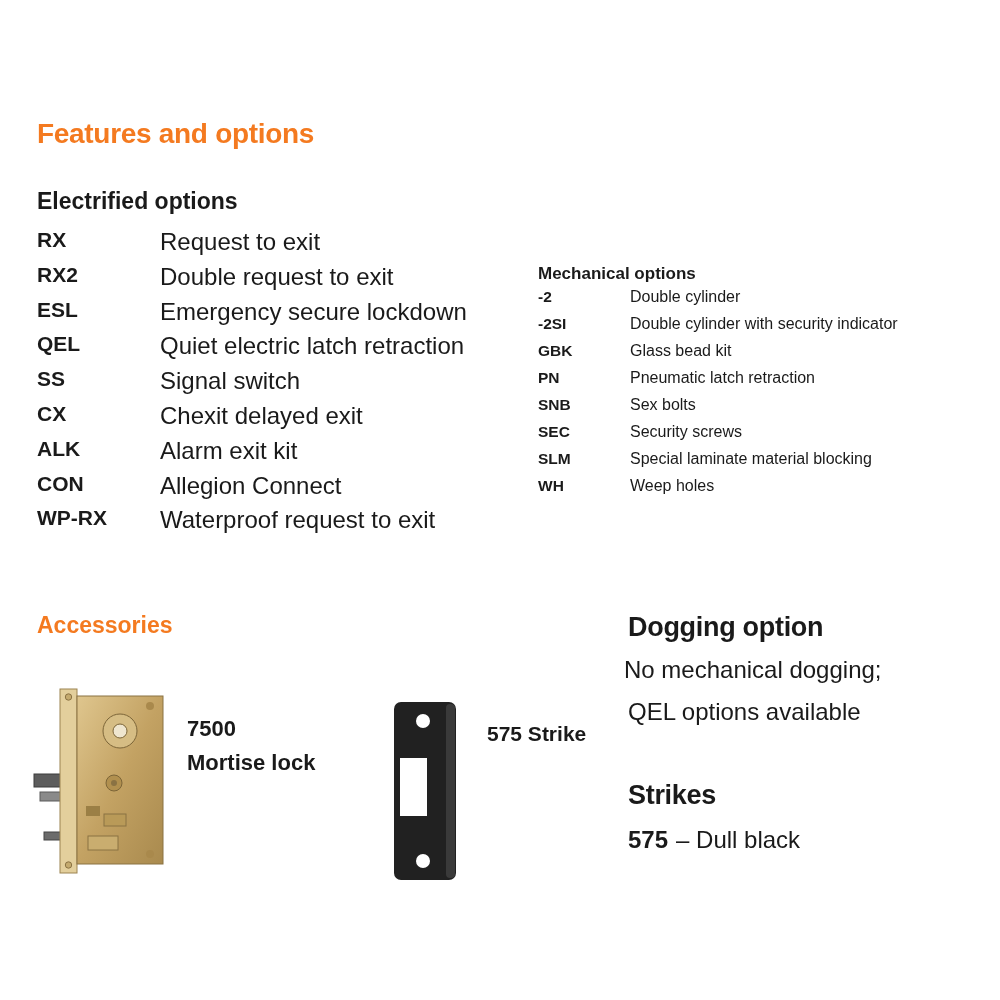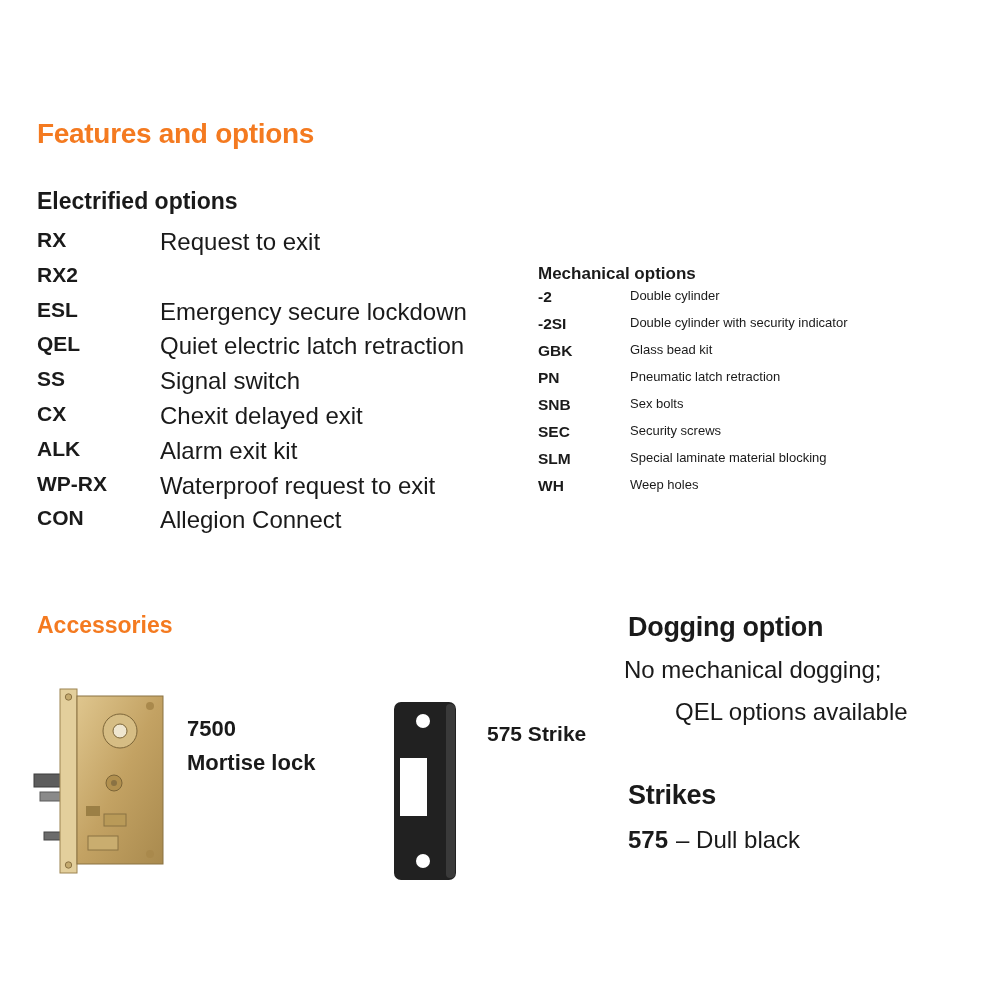--- a/index.html
+++ b/index.html
@@ -30,21 +30,21 @@
   .elec-code{width:123px;font-size:21px;font-weight:bold;flex:0 0 auto;}
   .elec-desc{font-size:24px;font-weight:400;white-space:nowrap;}
 
   .mech-heading{
     position:absolute;left:538px;top:264px;
     font-size:17px;font-weight:bold;color:var(--text-black);
   }
   .mech-list{position:absolute;left:538px;top:288px;width:430px;}
   .mech-row{display:flex;align-items:flex-start;height:27px;}
   .mech-code{width:92px;font-size:15.5px;font-weight:bold;flex:0 0 auto;}
-  .mech-desc{font-size:13px;font-weight:400;white-space:nowrap;}
+  .mech-desc{font-size:16px;font-weight:400;white-space:nowrap;}
 
   .accessories-heading{
     position:absolute;left:37px;top:612px;
     font-size:23px;font-weight:bold;color:var(--accent-orange);
   }
 
   .lock-figure{position:absolute;left:28px;top:686px;width:140px;height:190px;}
   .lock-label-name{
     position:absolute;left:187px;top:716px;
     font-size:22px;font-weight:bold;
@@ -63,21 +63,21 @@
   .dogging-heading{
     position:absolute;left:628px;top:612px;
     font-size:27px;font-weight:bold;letter-spacing:-0.3px;
   }
   .dogging-line1{
     position:absolute;left:624px;top:656px;
     font-size:24px;font-weight:400;
   }
   .dogging-line2{
     position:absolute;left:628px;top:698px;
-    font-size:24px;font-weight:400;margin-left:47px;
+    font-size:24px;font-weight:400;
   }
   .strikes-heading{
     position:absolute;left:628px;top:780px;
     font-size:27px;font-weight:bold;letter-spacing:-0.3px;
   }
   .strikes-line{
     position:absolute;left:628px;top:826px;
     font-size:24px;font-weight:400;text-align:center;
   }
   .strikes-line .code{font-weight:bold;margin-right:8px;}
@@ -92,20 +92,21 @@
   <div class="features-title">Features and options</div>
 
   <div class="elec-heading">Electrified options</div>
   <div class="elec-list">
     <div class="elec-row">
       <span class="elec-code">RX</span>
       <span class="elec-desc">Request to exit</span>
     </div>
     <div class="elec-row">
       <span class="elec-code">RX2</span>
+      <span class="elec-desc">Double request to exit</span>
     </div>
     <div class="elec-row">
       <span class="elec-code">ESL</span>
       <span class="elec-desc">Emergency secure lockdown</span>
     </div>
     <div class="elec-row">
       <span class="elec-code">QEL</span>
       <span class="elec-desc">Quiet electric latch retraction</span>
     </div>
     <div class="elec-row">
@@ -114,26 +115,26 @@
     </div>
     <div class="elec-row">
       <span class="elec-code">CX</span>
       <span class="elec-desc">Chexit delayed exit</span>
     </div>
     <div class="elec-row">
       <span class="elec-code">ALK</span>
       <span class="elec-desc">Alarm exit kit</span>
     </div>
     <div class="elec-row">
+      <span class="elec-code">CON</span>
+      <span class="elec-desc">Allegion Connect</span>
+    </div>
+    <div class="elec-row">
       <span class="elec-code">WP-RX</span>
       <span class="elec-desc">Waterproof request to exit</span>
-    </div>
-    <div class="elec-row">
-      <span class="elec-code">CON</span>
-      <span class="elec-desc">Allegion Connect</span>
     </div>
   </div>
 
   <div class="mech-heading">Mechanical options</div>
   <div class="mech-list">
     <div class="mech-row">
       <span class="mech-code">-2</span>
       <span class="mech-desc">Double cylinder</span>
     </div>
     <div class="mech-row">

